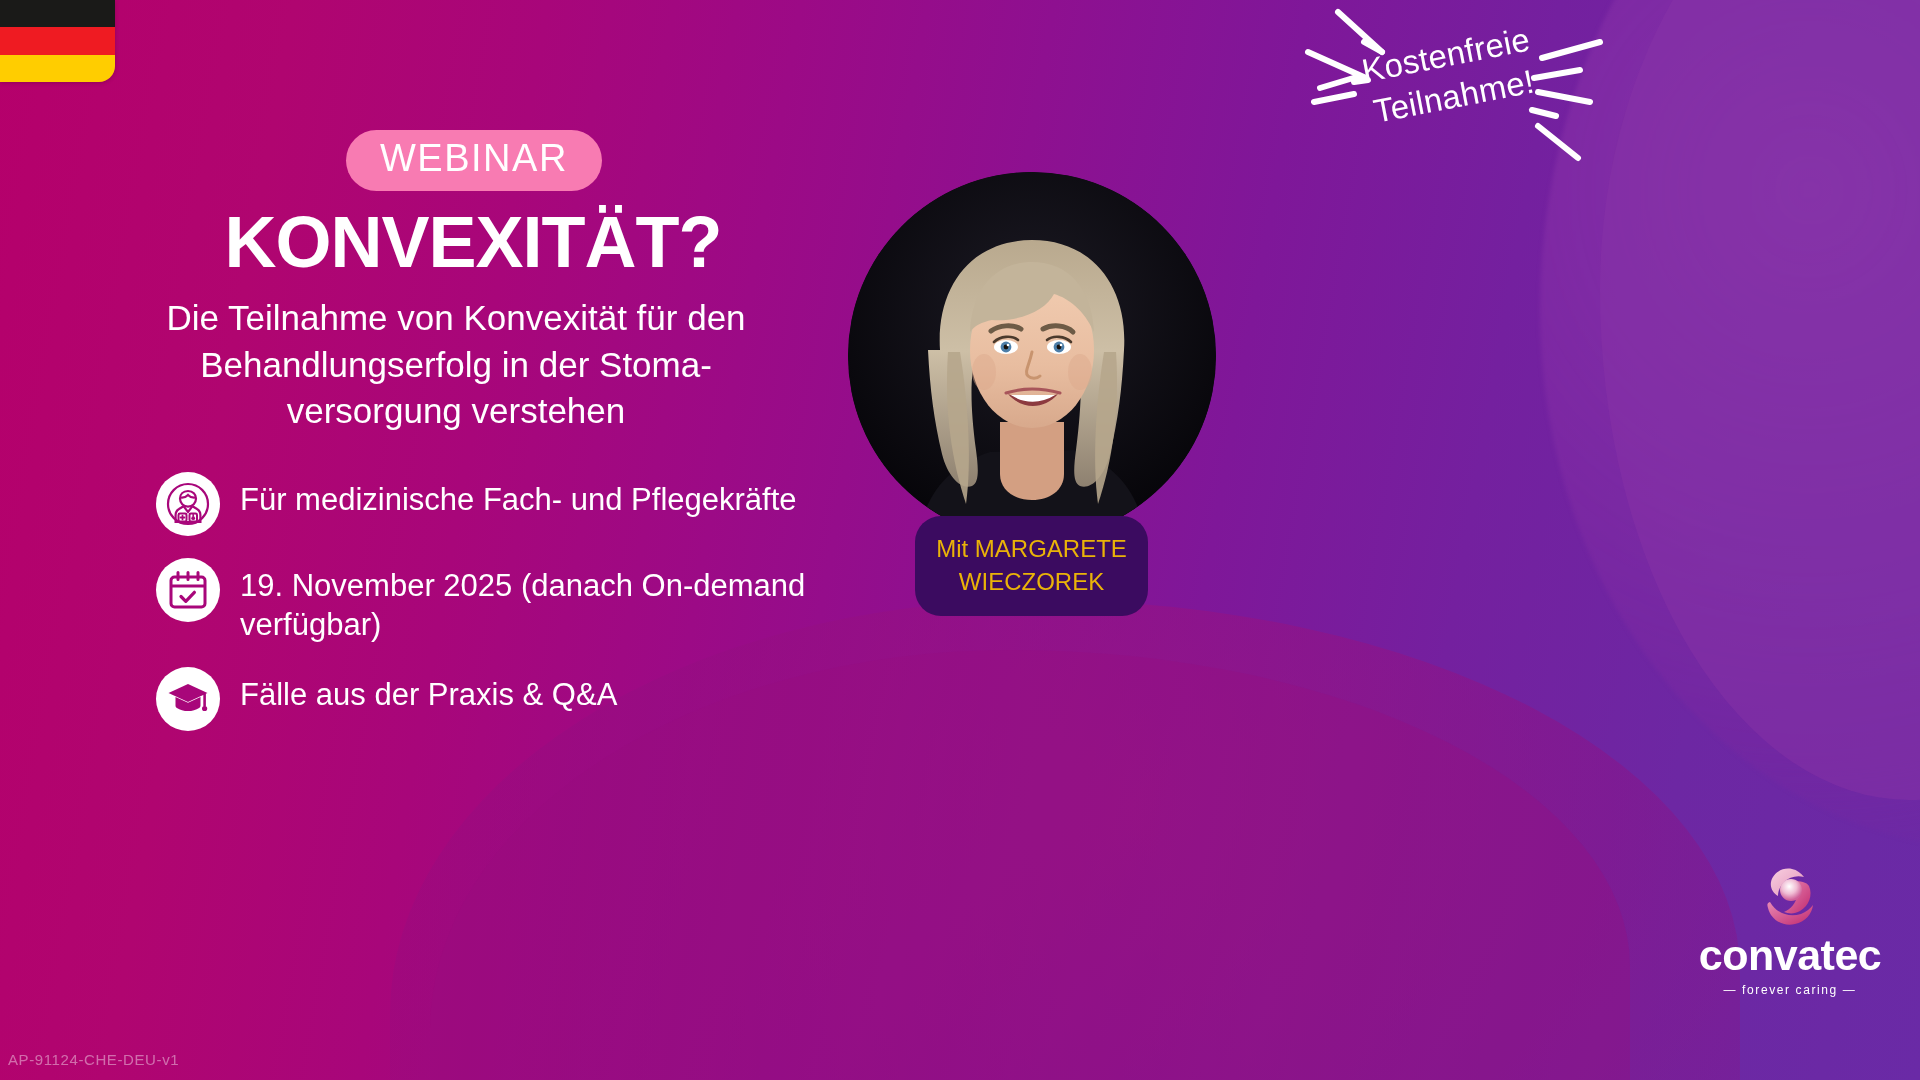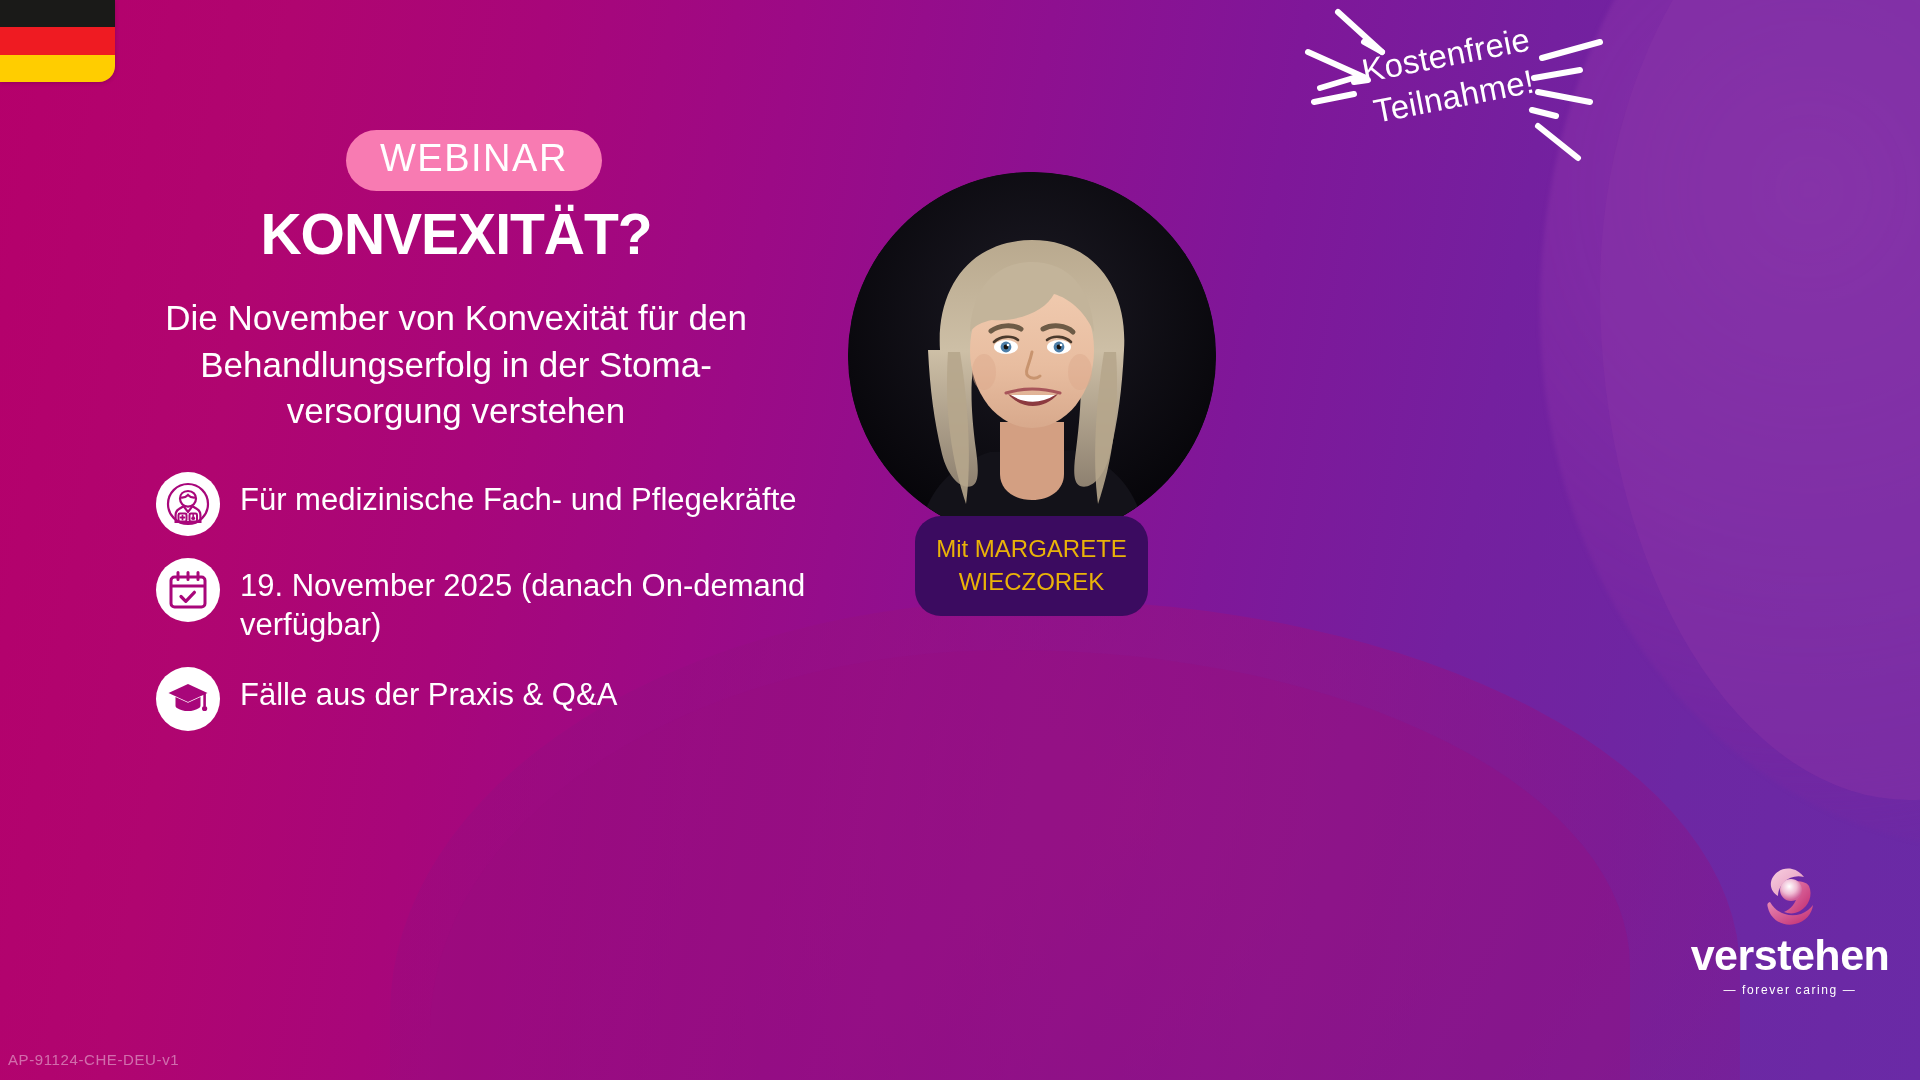--- a/index.html
+++ b/index.html
@@ -83,24 +83,24 @@
     background:#f87bb2;
     border-radius:40px;
     color:#ffffff;
     font-size:38px;
     letter-spacing:1.5px;
     font-weight:400;
     line-height:1.05;
   }
 
   .headline {
-    position:absolute; left:0; top:205px; width:840px;
+    position:absolute; left:17px; top:205px; width:840px;
     text-align:center;
     color:#ffffff;
-    font-size:57px;
+    font-size:72px;
     font-weight:700;
     letter-spacing:-1px;
     line-height:1.05;
   }
 
   .subhead {
     position:absolute; left:60px; top:295px; width:720px;
     text-align:center;
     color:#ffffff;
     font-size:35px;
@@ -219,21 +219,21 @@
     <div class="band-gold"></div>
   </div>
 
   <div class="content">
 
     <div class="webinar-badge">WEBINAR</div>
 
     <div class="headline">KONVEXITÄT?</div>
 
     <div class="subhead">
-      <span style="display: block;">Die November von Konvexität für den</span>
+      <span style="display: block;">Die Teilnahme von Konvexität für den</span>
       <span style="display: block;">Behandlungserfolg in der Stoma-</span>
       <span style="display: block; text-align: center;">versorgung verstehen</span>
     </div>
 
     <div class="features">
 
       <div class="feature-row">
         <div class="feature-icon">
           <svg width="44" height="44" viewBox="0 0 44 44">
             <circle cx="22" cy="22" r="20" fill="none" stroke="#a8067a" stroke-width="2.2"></circle>
@@ -385,19 +385,19 @@
             <stop offset="0%" stop-color="#e88ab4"></stop>
             <stop offset="100%" stop-color="#c1296f"></stop>
           </linearGradient>
         </defs>
         <path d="M14 20c2-9 11-15 21-13 5 1 9 4 12 8-7-2-15 0-20 5-4 4-6 9-6 14-5-3-8-8-7-14z" fill="url(#petalA)"></path>
         <path d="M52 24c4 9 0 20-9 25-5 3-11 3-16 1 7-3 12-9 13-16 1-6-1-11-4-15 7 0 14 1 16 5z" fill="url(#petalB)"></path>
         <path d="M13 40c6 11 19 16 31 12 5-2 9-5 12-9-1 9-8 17-18 19-12 3-24-4-27-16-1-3-1-5 2-6z" fill="url(#petalB)"></path>
         <circle cx="34" cy="28" r="11" fill="url(#pearl)"></circle>
       </svg>
     </div>
-    <div class="logo-word">verstehen</div>
+    <div class="logo-word">convatec</div>
     <div class="logo-tag">— forever caring —</div>
   </div>
 
   <div class="footer-code">AP-91124-CHE-DEU-v1</div>
 
 </div>
 
 </body></html>

